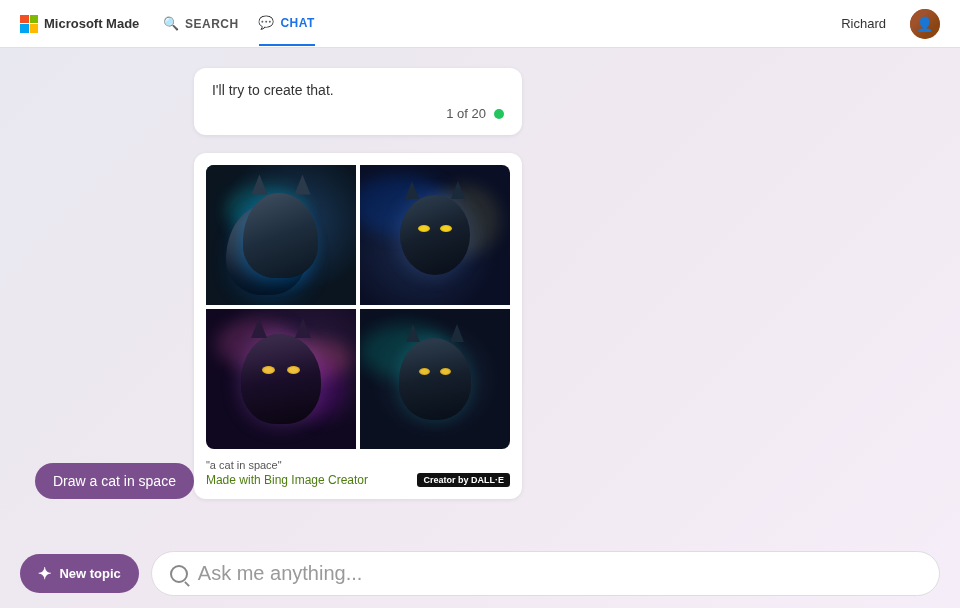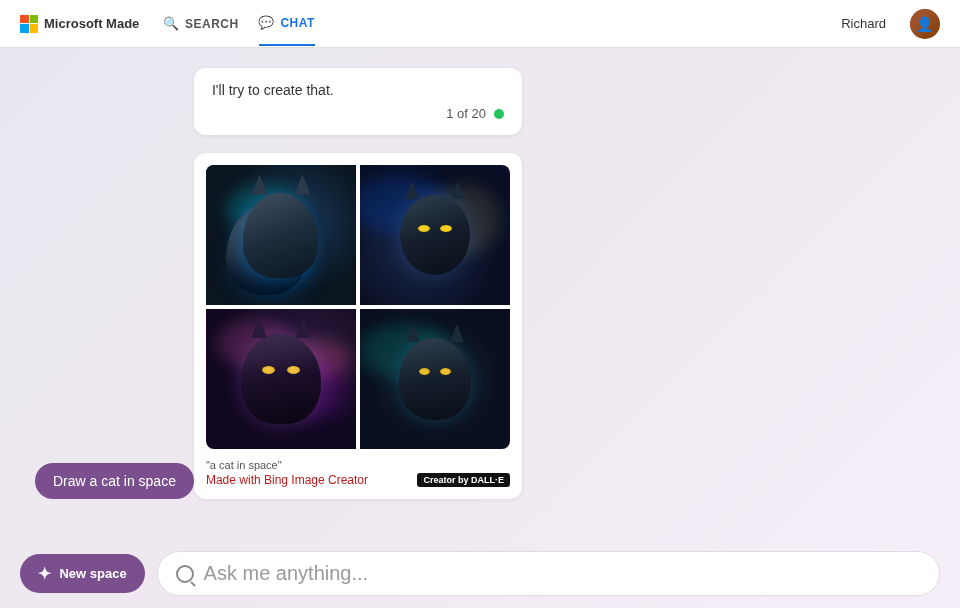--- a/index.html
+++ b/index.html
@@ -236,21 +236,21 @@
       color: #555;
       margin-bottom: 2px;
     }
     .image-credit {
       display: flex;
       align-items: center;
       justify-content: space-between;
     }
     .credit-text {
       font-size: 12px;
-      color: #b91c1c;
+      color: #4d7c0f;
     }
     .dalle-badge {
       background: #111;
       color: white;
       font-size: 9px;
       padding: 2px 6px;
       border-radius: 3px;
       font-weight: 600;
     }
 
@@ -423,20 +423,20 @@
           <span class="dalle-badge">Creator by DALL·E</span>
         </div>
       </div>
     </div>
 
   </div>
 
   <div class="bottom-bar">
     <button class="new-topic-btn">
       <span class="new-topic-icon">✦</span>
-      <span>New space</span>
+      <span>New topic</span>
     </button>
     <div class="search-input-bar">
       <div class="search-icon-circle"></div>
       <span class="search-placeholder">Ask me anything...</span>
     </div>
   </div>
 </div>
 
 </body></html>

